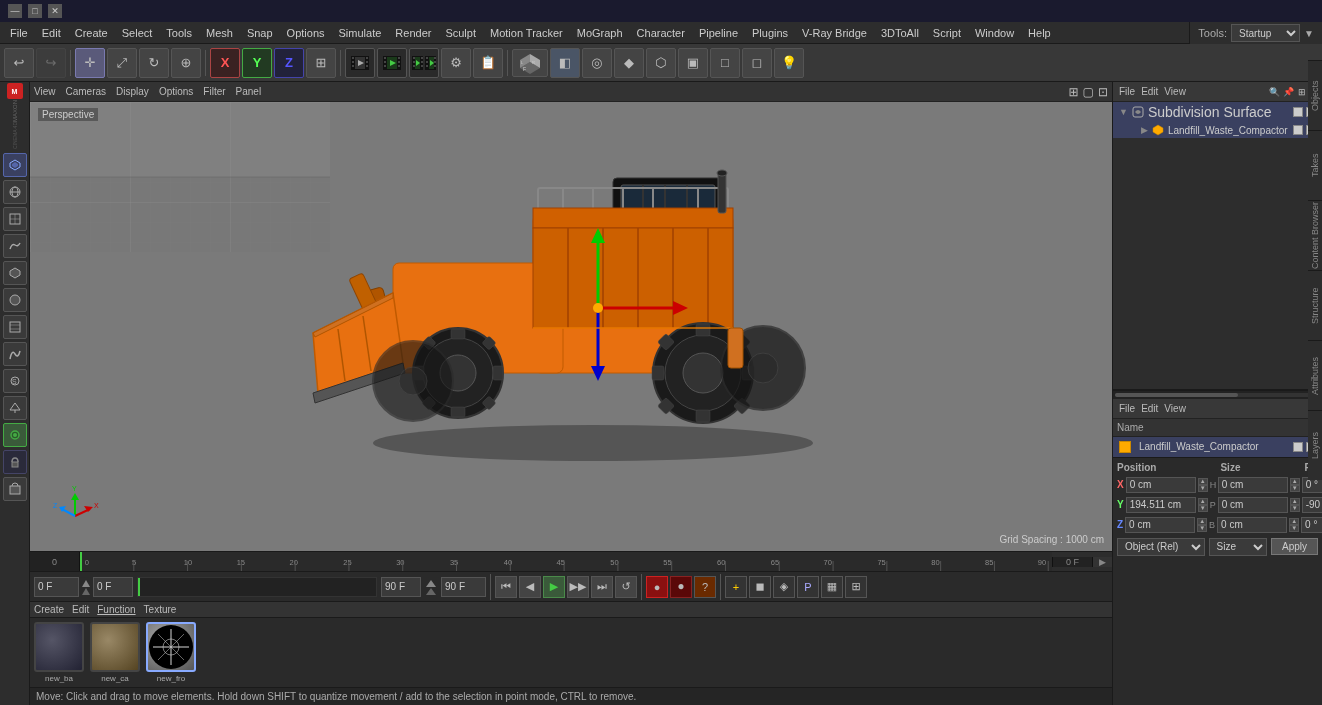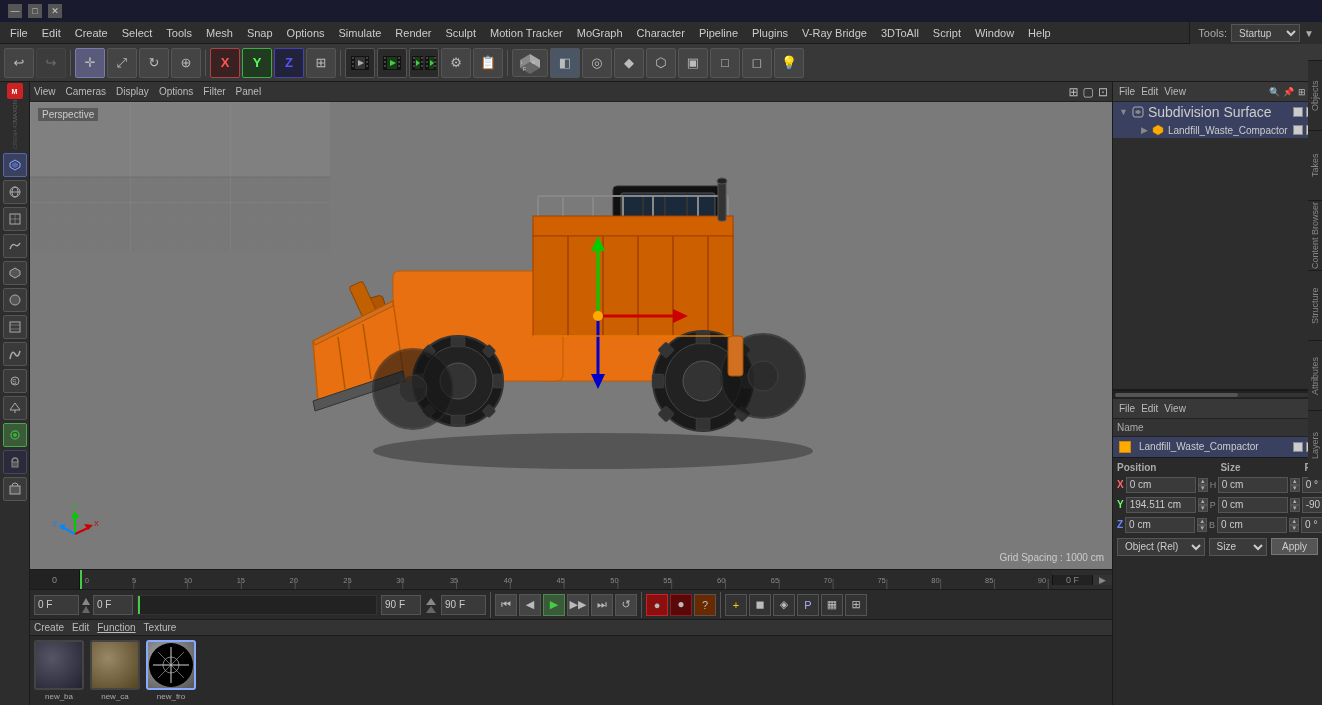--- a/index.html
+++ b/index.html
@@ -961,20 +961,23 @@
               <line x1="10" y1="10" x2="36" y2="36" stroke="#ccc" stroke-width="1" opacity="0.5"></line>
               <line x1="36" y1="10" x2="10" y2="36" stroke="#ccc" stroke-width="1" opacity="0.5"></line>
               <circle cx="23" cy="23" r="8" fill="none" stroke="#ccc" stroke-width="1" opacity="0.6"></circle>
             </svg>
           </div>
           <span class="swatch-label">new_fro</span>
         </div>
       </div>
     </div>
 
+    <div id="statusbar">
+      <span>Move: Click and drag to move elements. Hold down SHIFT to quantize movement / add to the selection in point mode, CTRL to remove.</span>
+    </div>
   </div>
 
   <div id="right-panel">
 
     <div id="right-panel-top">
       <div class="panel-header">
         <span>File</span>
         <span>Edit</span>
         <span>View</span>
 

